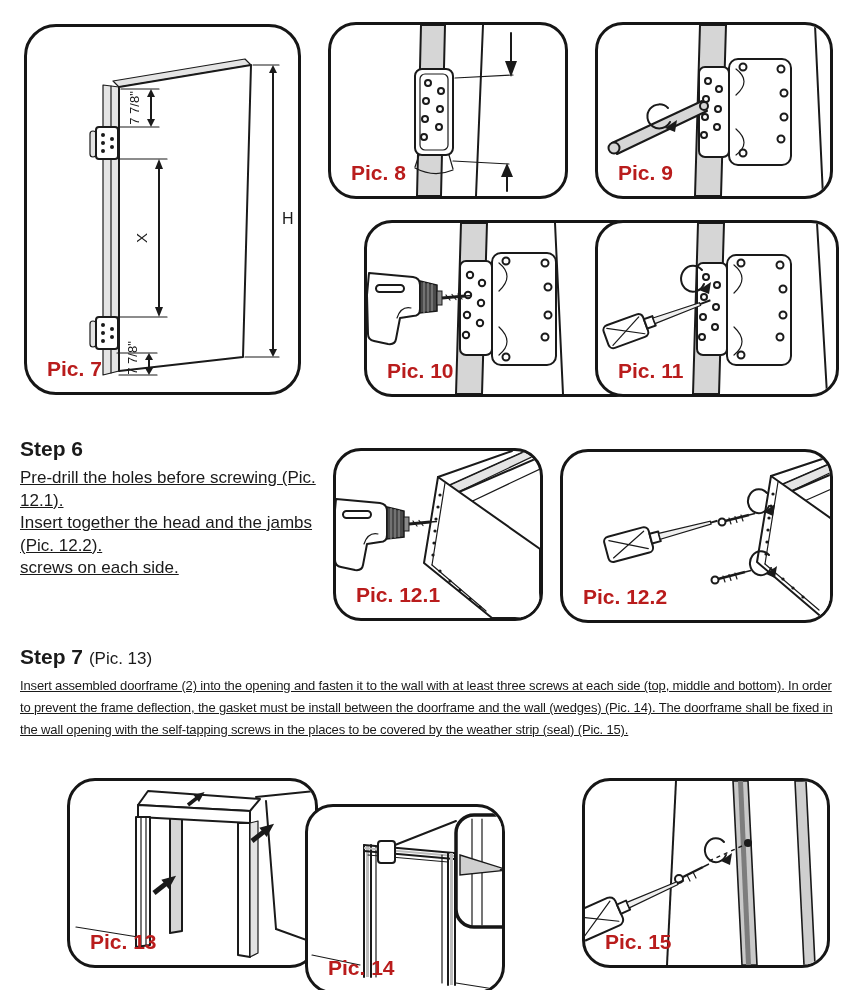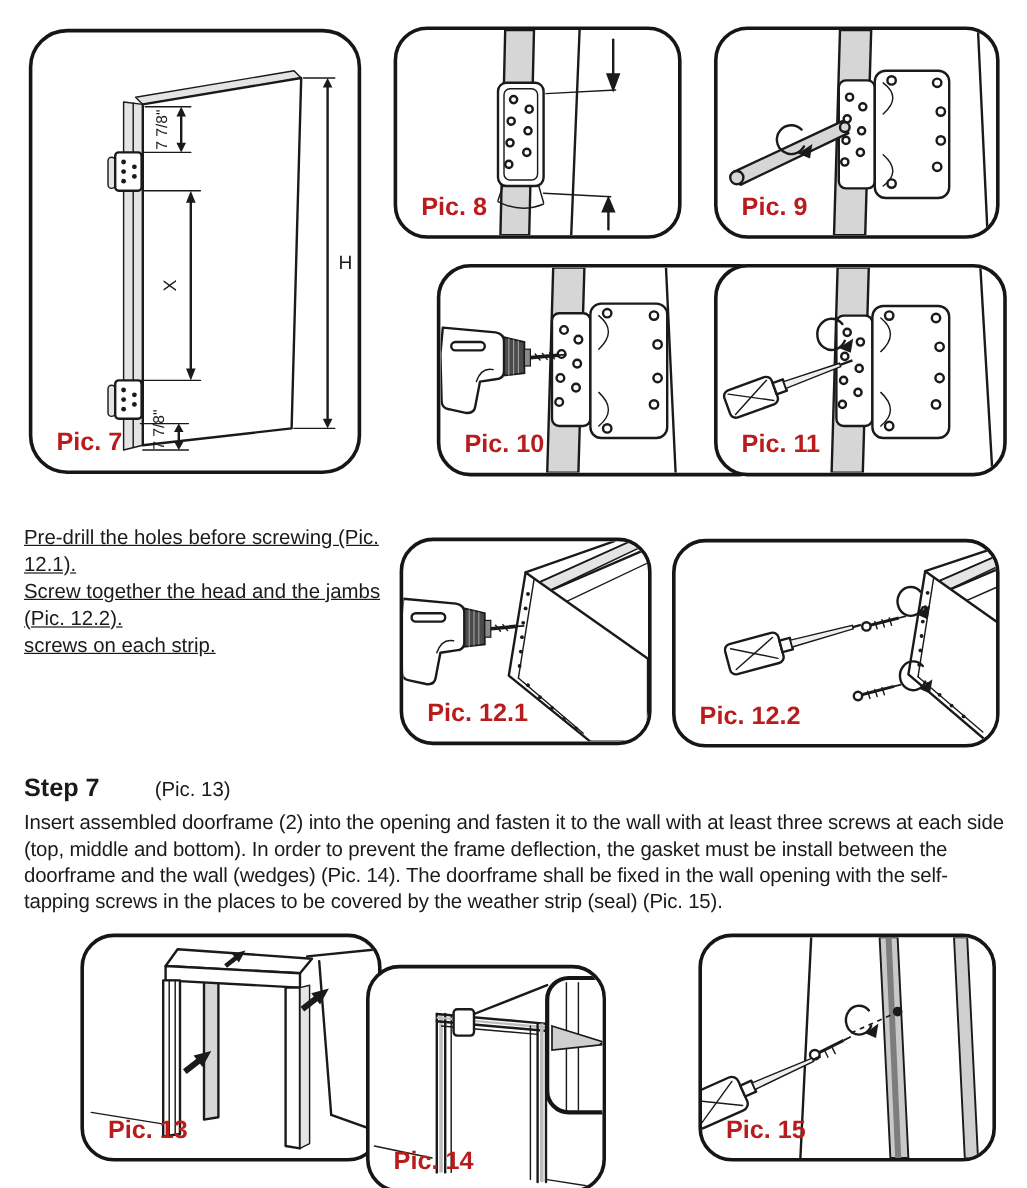--- a/index.html
+++ b/index.html
@@ -12,23 +12,23 @@
   .thin{fill:none;stroke:#1a1a1a;stroke-width:1.2;stroke-linecap:round;stroke-linejoin:round;}
   .thick{fill:none;stroke:#1a1a1a;stroke-width:5;stroke-linecap:butt;}
   .fw{fill:#ffffff;stroke:#1a1a1a;stroke-width:2;stroke-linejoin:round;}
   .fg{fill:#d6d6d6;stroke:#1a1a1a;stroke-width:2;stroke-linejoin:round;}
   .fl{fill:#e4e4e4;stroke:#1a1a1a;stroke-width:1.2;stroke-linejoin:round;}
   .fb{fill:#1a1a1a;stroke:none;}
   .dash{fill:none;stroke:#1a1a1a;stroke-width:1.4;stroke-dasharray:4 4;}
   svg text{font-family:"Liberation Sans",sans-serif;fill:#1a1a1a;}
   .step{position:absolute;}
   .step h2{margin:0 0 6px 0;font-size:21px;font-weight:700;}
-  .step h2 .ref{font-weight:400;font-size:17px;margin-left:40px;}
+  .step h2 .ref{font-weight:400;font-size:17px;}
   .step .bodyline{font-size:17px;line-height:22.5px;text-decoration:underline;}
-  .step .para{font-size:17px;line-height:22px;letter-spacing:-0.15px;}
+  .step .para{font-size:13px;line-height:22px;letter-spacing:-0.15px;text-decoration:underline;}
 </style>
 </head>
 <body>
 
 <div class="page">
 
   <div class="panel" style="left:24px;top:24px;width:277px;height:371px;border-radius:32px;">
     <svg width="271" height="365" viewBox="0 0 271 365">
       <g>
         <polygon class="fl" points="86,54 218,32 224,38 92,60"></polygon>
@@ -241,24 +241,25 @@
         <line class="thin" x1="38" y1="3" x2="4" y2="21"></line>
         <rect class="fw" x="42" y="7" width="9" height="10"></rect>
         <polygon points="51,9 100,10.5 100,13.5 51,15" fill="#efefef" stroke="#1a1a1a" stroke-width="1.2"></polygon>
         <line x1="100" y1="12" x2="111" y2="12" stroke="#1a1a1a" stroke-width="2"></line>
       </g>
     </svg>
     <div class="pic-label">Pic. 11</div>
   </div>
 
   <div class="step" style="left:20px;top:437px;width:312px;">
+    <h2>Step 6</h2>
     <div class="bodyline">Pre-drill the holes before screwing (Pic. 12.1).</div>
-    <div class="bodyline">Screw together the head and the jambs</div>
+    <div class="bodyline">Insert together the head and the jambs</div>
     <div class="bodyline">(Pic. 12.2).</div>
-    <div class="bodyline">screws on each strip.</div>
+    <div class="bodyline">screws on each side.</div>
   </div>
 
   <div class="panel" style="left:333px;top:448px;width:210px;height:173px;text-align:center;">
     <svg width="204" height="167" viewBox="0 0 204 167">
       <g>
         <line class="ln" x1="102" y1="26" x2="176" y2="0"></line>
         <line class="ln" x1="110" y1="36" x2="190" y2="0"></line>
         <polygon class="fl" points="110,36 190,0 204,0 204,2 116,44"></polygon>
         <line class="ln" x1="116" y1="44" x2="204" y2="6"></line>
         <line class="thin" x1="124" y1="56" x2="204" y2="18"></line>

